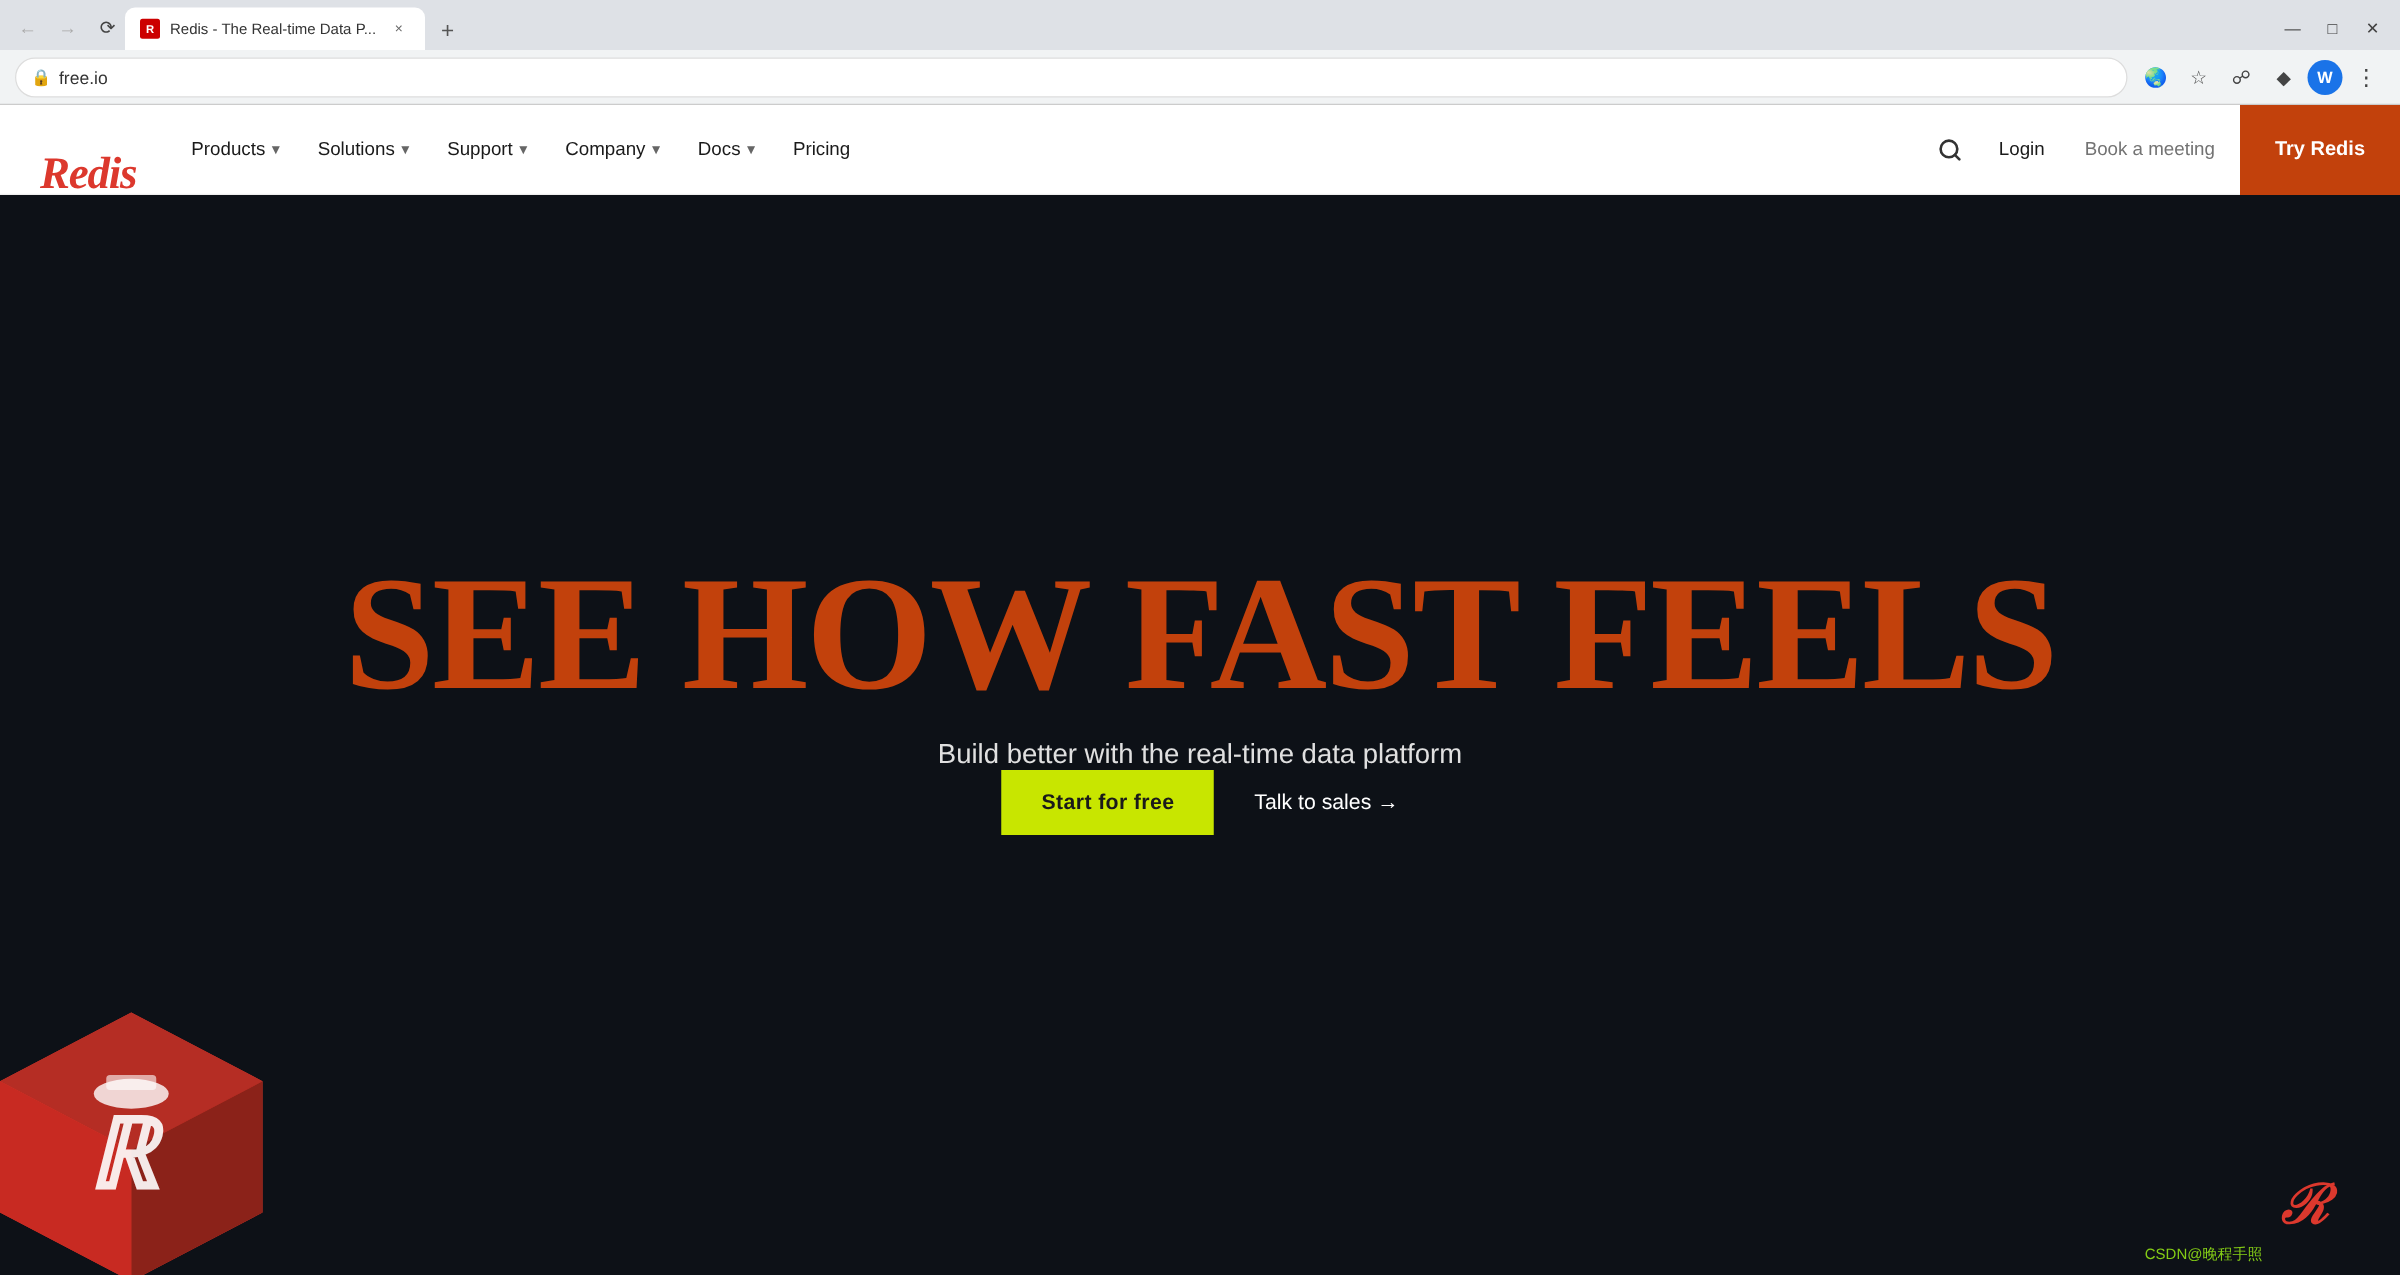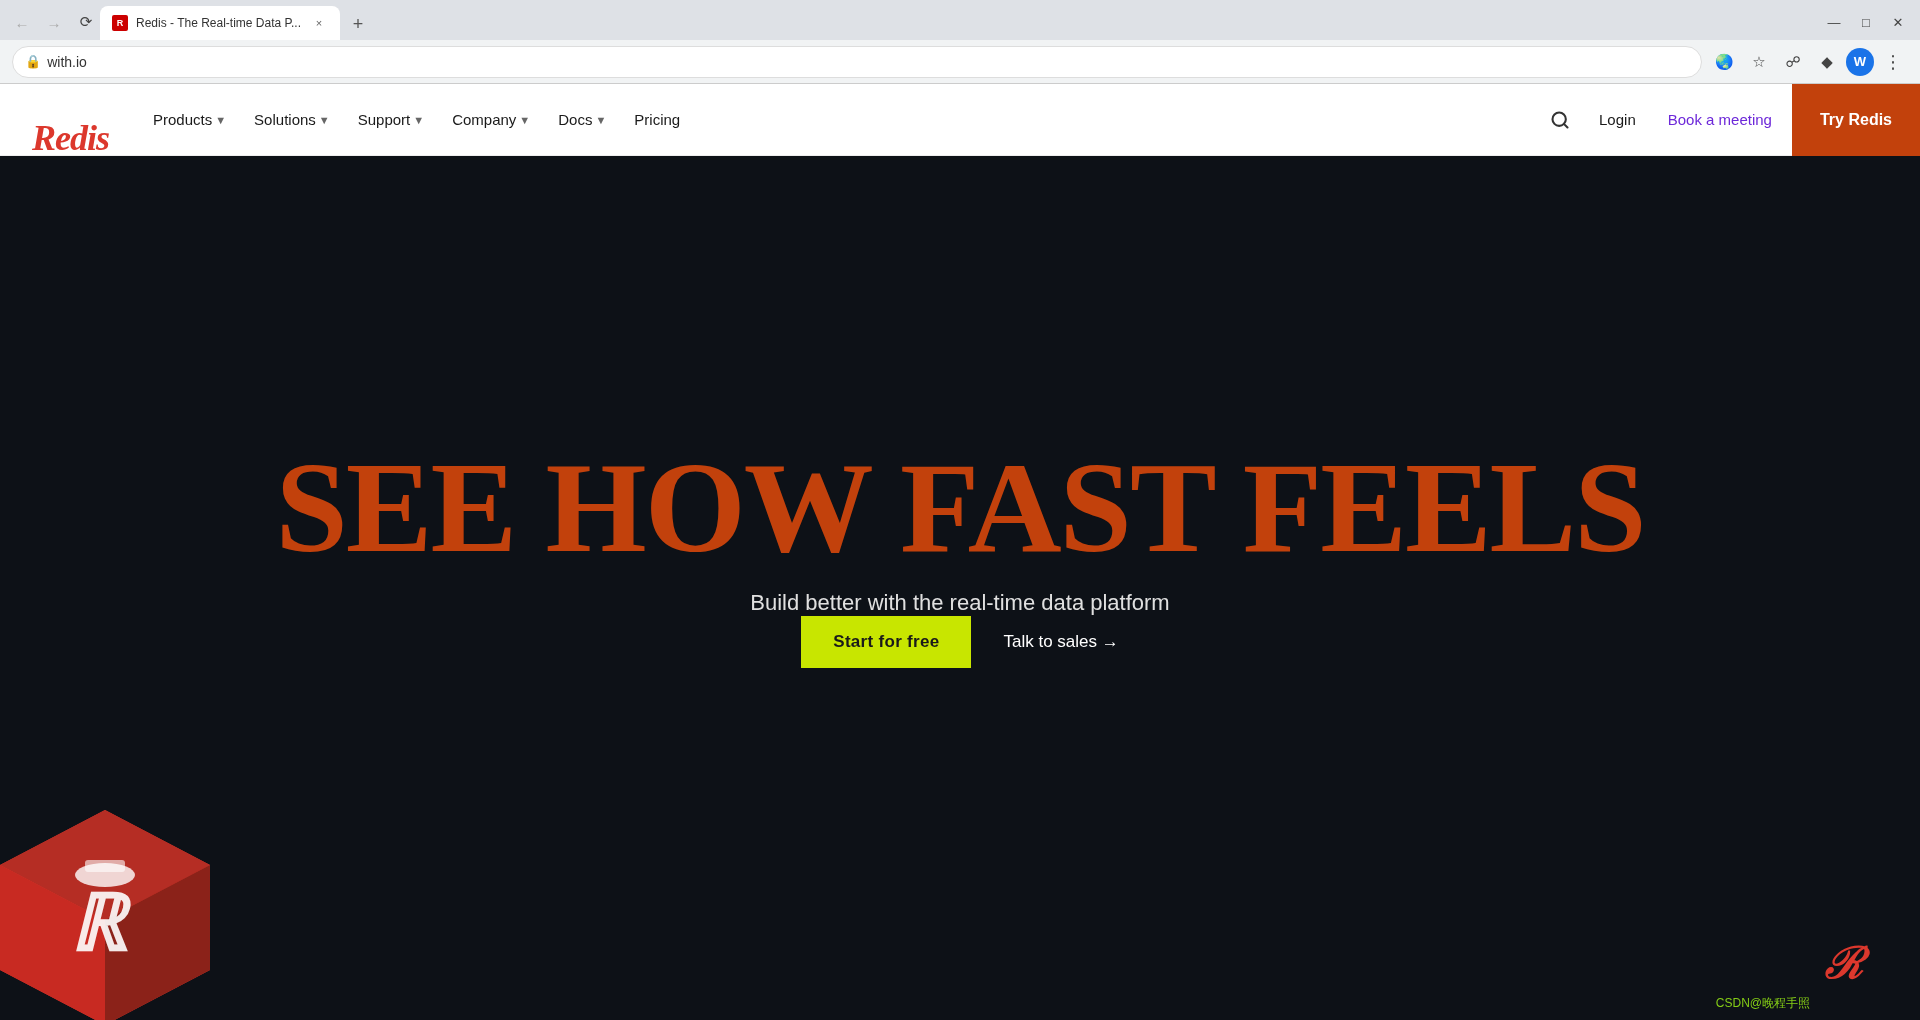--- a/index.html
+++ b/index.html
@@ -270,21 +270,21 @@
     .nav-login {
       font-size: 15px;
       color: #1a1a1a;
       cursor: pointer;
       padding: 8px 12px;
       font-weight: 500;
     }
 
     .nav-book-meeting {
       font-size: 15px;
-      color: #6d28d9;
+      color: #737373;
       cursor: pointer;
       padding: 8px 12px;
       font-weight: 500;
       white-space: nowrap;
     }
 
     .nav-try-redis {
       background: #c2410c;
       color: white;
       font-size: 16px;
@@ -408,21 +408,21 @@
     <div class="browser-window-controls">
       <div class="window-ctrl-btn">—</div>
       <div class="window-ctrl-btn">□</div>
       <div class="window-ctrl-btn">✕</div>
     </div>
   </div>
 
   <div class="browser-addressbar">
     <div class="address-bar">
       <span class="address-security-icon">🔒</span>
-      <span class="address-text">with.io</span>
+      <span class="address-text">free.io</span>
     </div>
     <div class="toolbar-icons">
       <div class="toolbar-icon-btn" title="Translate">🌏</div>
       <div class="toolbar-icon-btn">☆</div>
       <div class="toolbar-icon-btn">☍</div>
       <div class="toolbar-icon-btn">◆</div>
       <div class="profile-btn">W</div>
       <div class="toolbar-icon-btn menu-dots">⋮</div>
     </div>
   </div>

